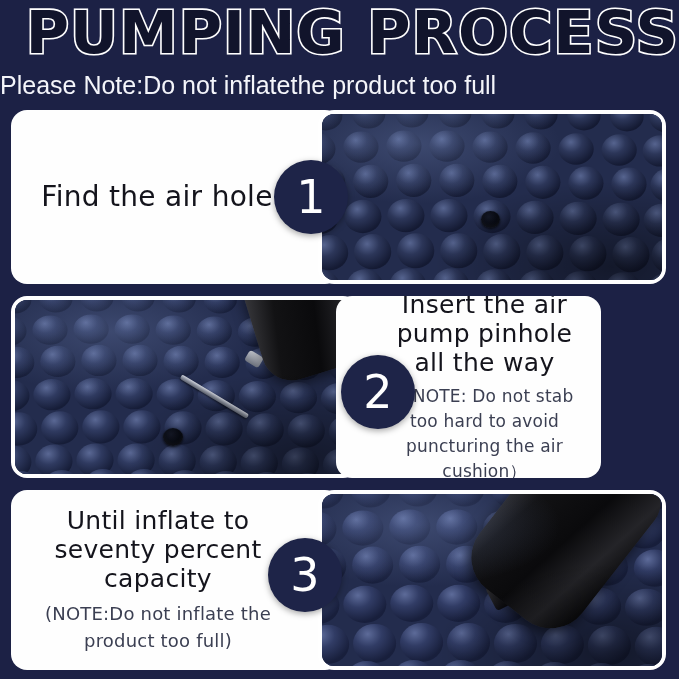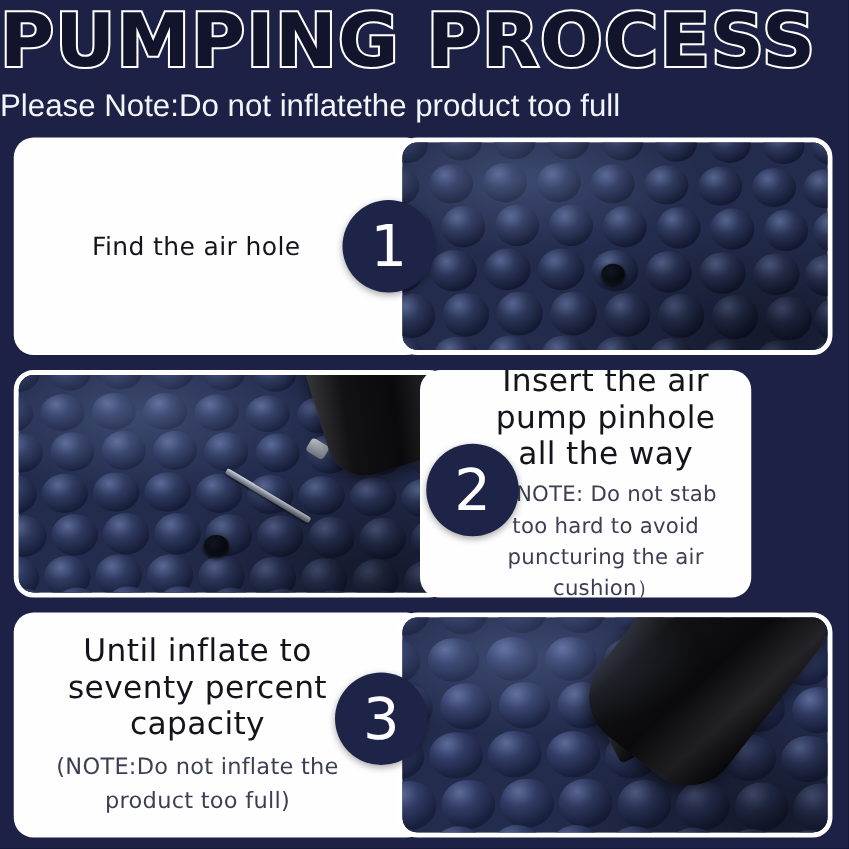--- a/index.html
+++ b/index.html
@@ -22,21 +22,21 @@
   #header {
     position: absolute;
     left: 0; top: 0;
     width: 679px;
     height: 108px;
   }
   #title {
     position: absolute;
     left: 0; top: 2px;
     width: 679px;
-    text-align: left;
+    text-align: right;
     font-family: "DejaVu Sans", sans-serif;
     font-weight: 700;
     font-size: 59px;
     line-height: 62px;
     letter-spacing: 1px;
     color: #11142b;
     -webkit-text-stroke: 3.2px #ffffff;
     paint-order: stroke fill;
     white-space: nowrap;
   }
@@ -104,21 +104,21 @@
   #row3 .textwrap { padding: 0 46px 0 10px; }
 
   .headline {
     font-family: "DejaVu Sans", sans-serif;
     font-size: 25px;
     line-height: 29px;
     color: #14141c;
     text-align: center;
     letter-spacing: 0.3px;
   }
-  #row1 .headline { font-size: 20px; line-height: 30px; white-space: nowrap; }
+  #row1 .headline { font-size: 28px; line-height: 30px; white-space: nowrap; }
   .note {
     margin-top: 7px;
     font-family: "DejaVu Sans", sans-serif;
     font-size: 17px;
     line-height: 25px;
     color: #3b3f52;
     text-align: center;
     letter-spacing: 0.2px;
   }
   #row3 .note { font-size: 18px; line-height: 27px; }

